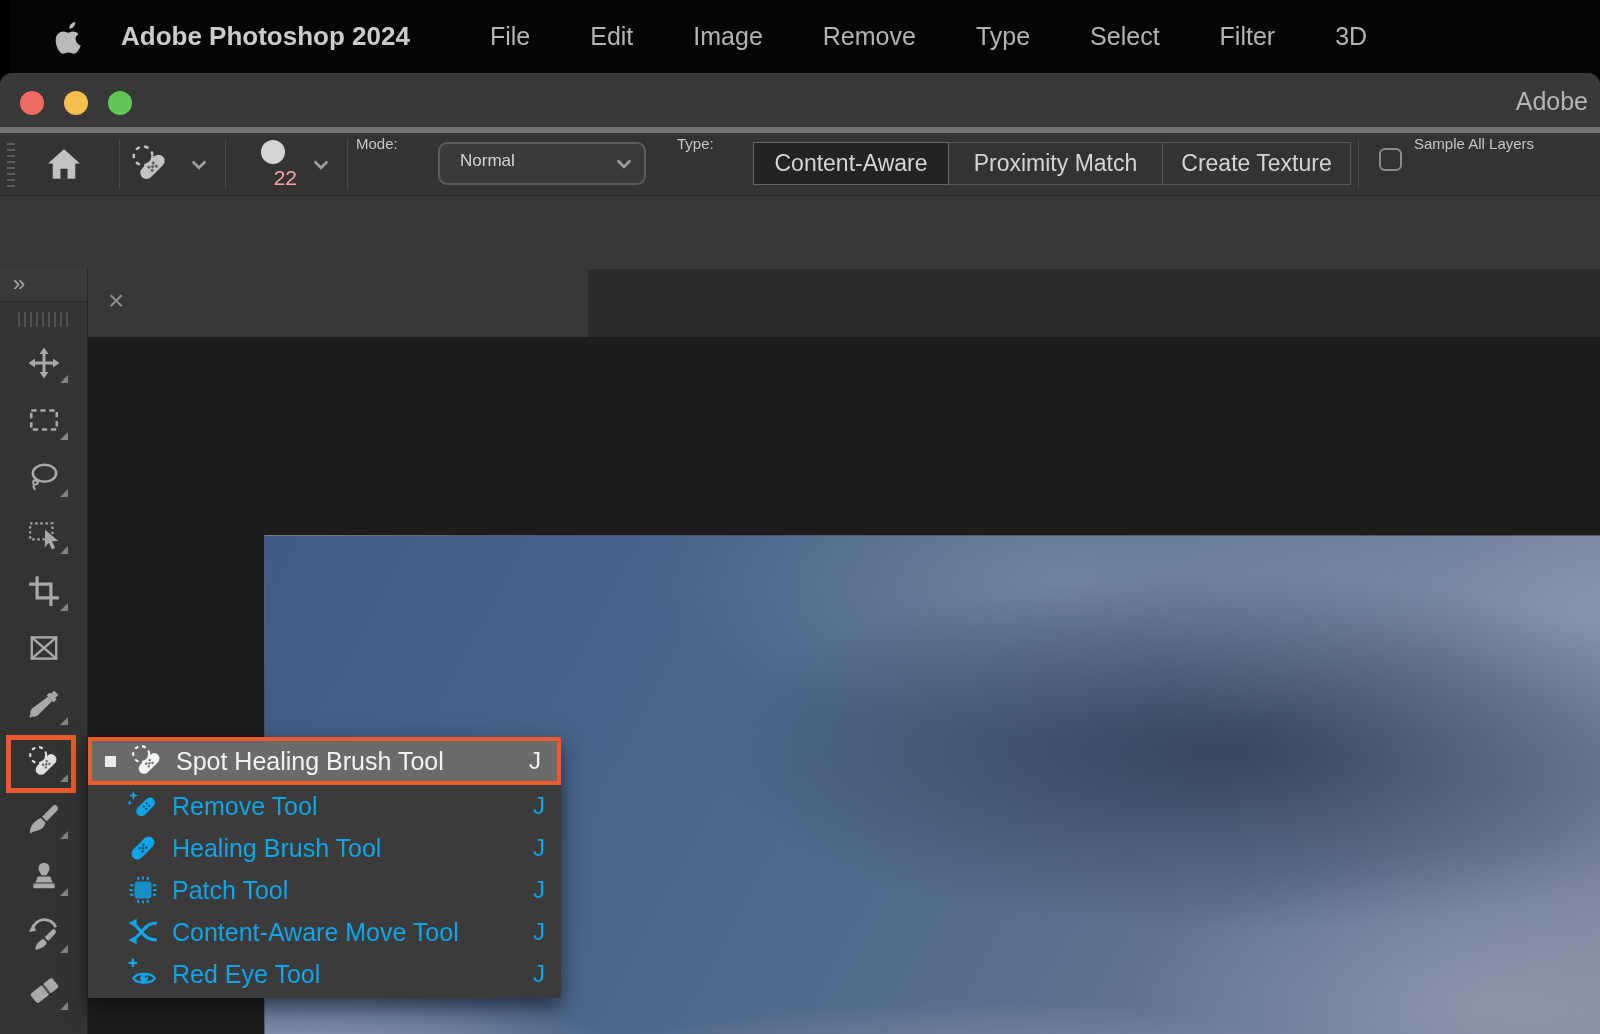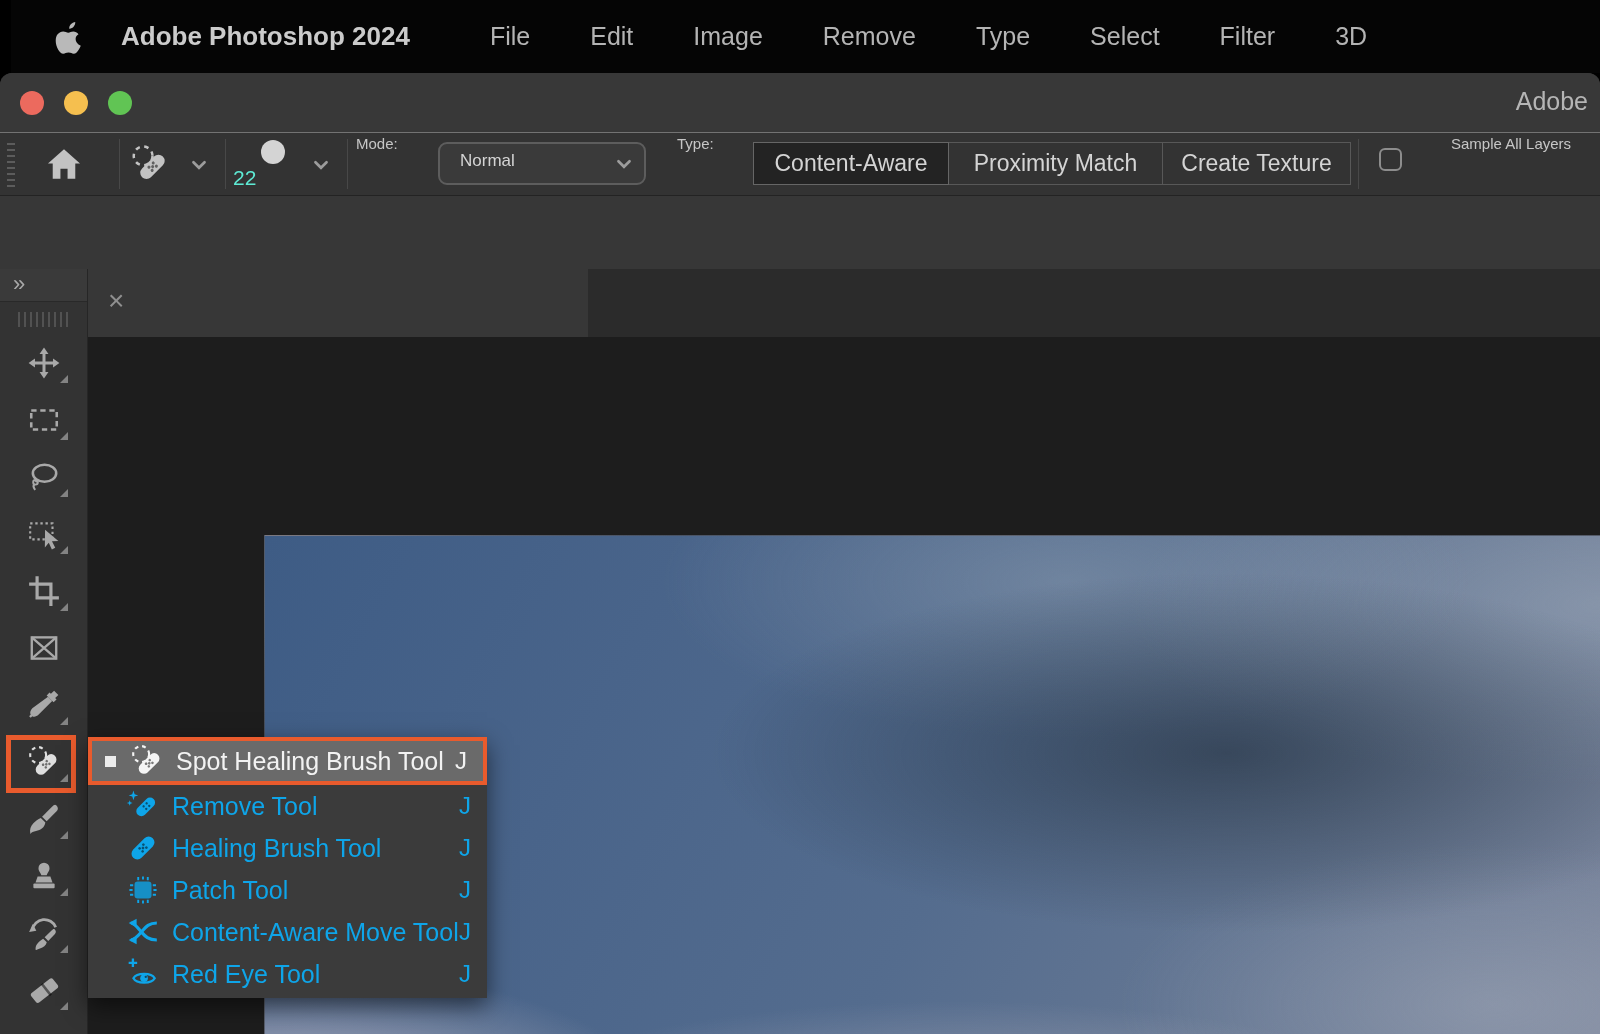--- a/index.html
+++ b/index.html
@@ -10,36 +10,36 @@
   
   .menubar{position:absolute;left:0;top:0;width:1600px;height:73px;background:#050505;
            display:flex;align-items:center;margin-left:11px;}
   .apple{margin-left:44px;width:30px;height:34px;color:#b9b9b9;flex:0 0 auto;}
   .appname{margin-left:36px;margin-right:20px;font-size:26px;font-weight:bold;color:#cbcbcb;white-space:nowrap;}
   .mb-item{margin-left:60px;font-size:25px;color:#b4b4b4;white-space:nowrap;}
 
   
   .window{position:absolute;left:0;top:73px;width:1600px;height:961px;background:#373737;
           border-radius:12px 12px 0 0;overflow:hidden;}
-  .titlebar{position:relative;height:60px;background:#383838;border-bottom:1px solid #737373;}
+  .titlebar{position:relative;height:60px;background:#383838;border-bottom:6px solid #737373;}
   .tl{position:absolute;top:18px;width:24px;height:24px;border-radius:50%;}
   .tl.red{left:20px;background:#ec6a5e;}
   .tl.yellow{left:64px;background:#f5bf4f;}
   .tl.green{left:108px;background:#61c454;}
   .win-title{position:absolute;top:14px;right:12px;font-size:25px;color:#b5b5b5;white-space:nowrap;}
 
   
   .optionsbar{position:relative;height:63px;background:#333333;border-bottom:1px solid #232323;}
   .ob-grip{position:absolute;left:7px;top:10px;width:8px;height:44px;
            background:repeating-linear-gradient(#5c5c5c 0 2px, transparent 2px 6px);}
   .ob-div{position:absolute;top:6px;height:50px;width:1px;background:#484848;}
   .ob-icon{position:absolute;color:#c3c3c3;}
   .chev{position:absolute;width:20px;height:20px;color:#9c9c9c;}
   .brush-circle{position:absolute;left:261px;top:7px;width:24px;height:24px;border-radius:50%;background:#d4d4d4;}
-  .brush-num{position:absolute;left:233px;top:33px;width:48px;text-align:left;font-size:21px;color:#5eead4;}
+  .brush-num{position:absolute;left:249px;top:33px;width:48px;text-align:right;font-size:21px;color:#fca5a5;}
   .ob-label{position:absolute;top:2px;font-size:15px;color:#c6c6c6;white-space:nowrap;}
   .dropdown{position:absolute;left:438px;top:9px;width:208px;height:43px;background:#3a3a3a;
             border:2px solid #5d5d5d;border-radius:9px;}
   .dropdown .dd-text{position:absolute;left:20px;top:7px;font-size:17px;color:#d4d4d4;}
   .seg{position:absolute;left:753px;top:9px;height:43px;display:flex;}
   .seg-btn{height:43px;border:1px solid #585858;border-left-width:0;display:flex;align-items:center;
            justify-content:center;font-size:23px;color:#d4d4d4;background:#333333;white-space:nowrap;}
   .seg-btn:first-child{border-left-width:1px;}
   .seg-btn.selected{background:#232323;border-color:#666;}
   .checkbox{position:absolute;left:1379px;top:15px;width:23px;height:23px;border:2px solid #8d8d8d;border-radius:6px;}
@@ -76,21 +76,21 @@
       radial-gradient(55% 45% at 72% 38%, rgba(24,36,48,0.55), rgba(24,36,48,0) 70%),
       radial-gradient(42% 38% at 60% 8%,  rgba(158,172,186,0.38), transparent 72%),
       radial-gradient(50% 45% at 100% 12%, rgba(168,180,194,0.42), transparent 70%),
       radial-gradient(46% 42% at 1% 102%, rgba(214,204,210,0.9), transparent 64%),
       radial-gradient(55% 35% at 52% 106%, rgba(206,197,203,0.62), transparent 70%),
       radial-gradient(40% 40% at 92% 82%, rgba(178,184,196,0.35), transparent 70%),
       linear-gradient(118deg,#3e5c85 0%,#49648a 26%,#546c8e 52%,#657793 74%,#7e889e 100%);
     border-top:1px solid rgba(0,0,0,0.35);border-left:1px solid rgba(0,0,0,0.35);}
 
   
-  .flyout{position:absolute;left:88px;top:468px;width:399px;background:#3b3b3b;z-index:5;
+  .flyout{position:absolute;left:88px;top:468px;width:473px;background:#3b3b3b;z-index:5;
           box-shadow:0 8px 22px rgba(0,0,0,0.55);padding-bottom:3px;}
   .fly-row{position:relative;height:42px;display:flex;align-items:center;color:#0ea5e9;}
   .fly-row.selected{height:48px;background:#6a6a6a;border:4px solid #e95b2d;color:#f2f2f2;}
   .fly-check{width:11px;height:11px;background:#ececec;margin-left:13px;flex:0 0 auto;}
   .fly-check.empty{background:transparent;}
   .fly-icon{width:34px;height:34px;margin-left:14px;flex:0 0 auto;color:inherit;}
   .fly-row.selected .fly-icon{color:#f5f5f5;}
   .fly-label{margin-left:12px;font-size:25px;white-space:nowrap;}
   .fly-short{margin-left:auto;margin-right:16px;font-size:24px;}
 </style>
@@ -286,21 +286,21 @@
 
       <span class="ob-label" style="left:677px;">Type:</span>
       <div class="seg">
         <div class="seg-btn selected" style="width:196px;">Content-Aware</div>
         <div class="seg-btn" style="width:214px;">Proximity Match</div>
         <div class="seg-btn" style="width:188px;">Create Texture</div>
       </div>
       <div class="ob-div" style="left:1358px;"></div>
 
       <div class="checkbox"></div>
-      <span class="ob-label" style="left:1414px;margin-left:37px;">Sample All Layers</span>
+      <span class="ob-label" style="left:1414px;">Sample All Layers</span>
     </div>
 
     <div class="main">
 
       <div class="tabbar">
         <div class="tab">
           <span class="tab-close">×</span>
         </div>
       </div>
 

